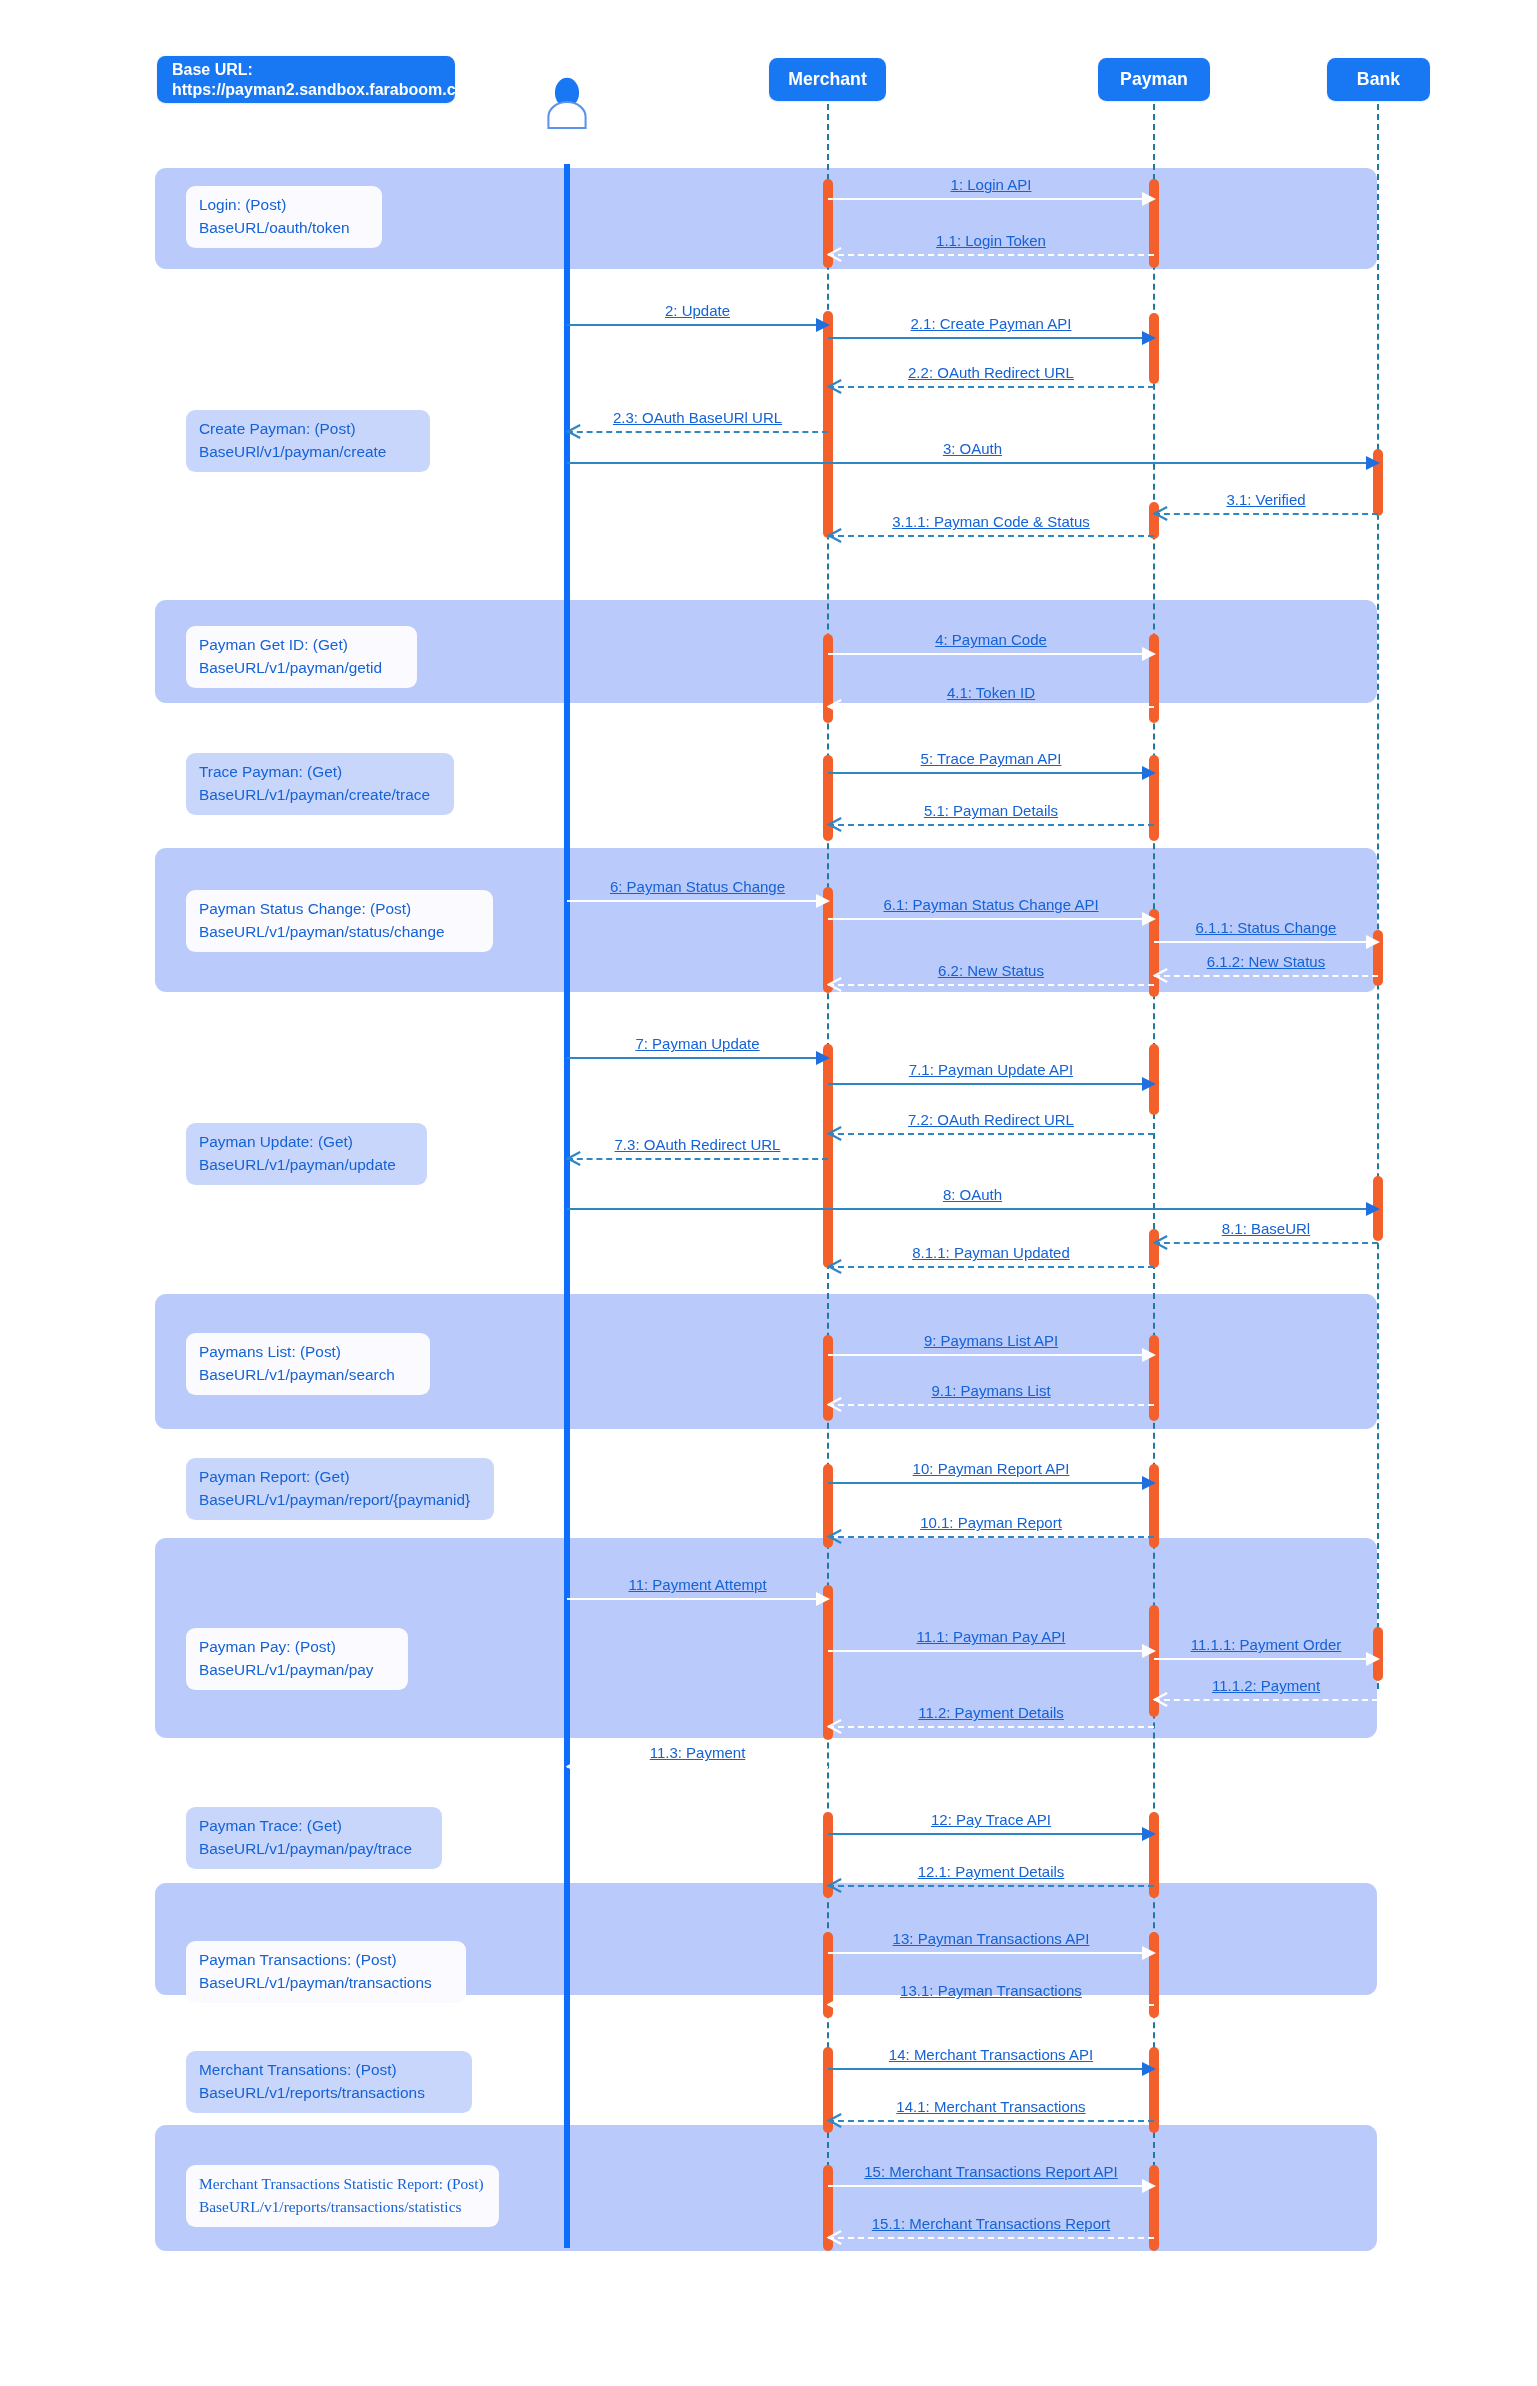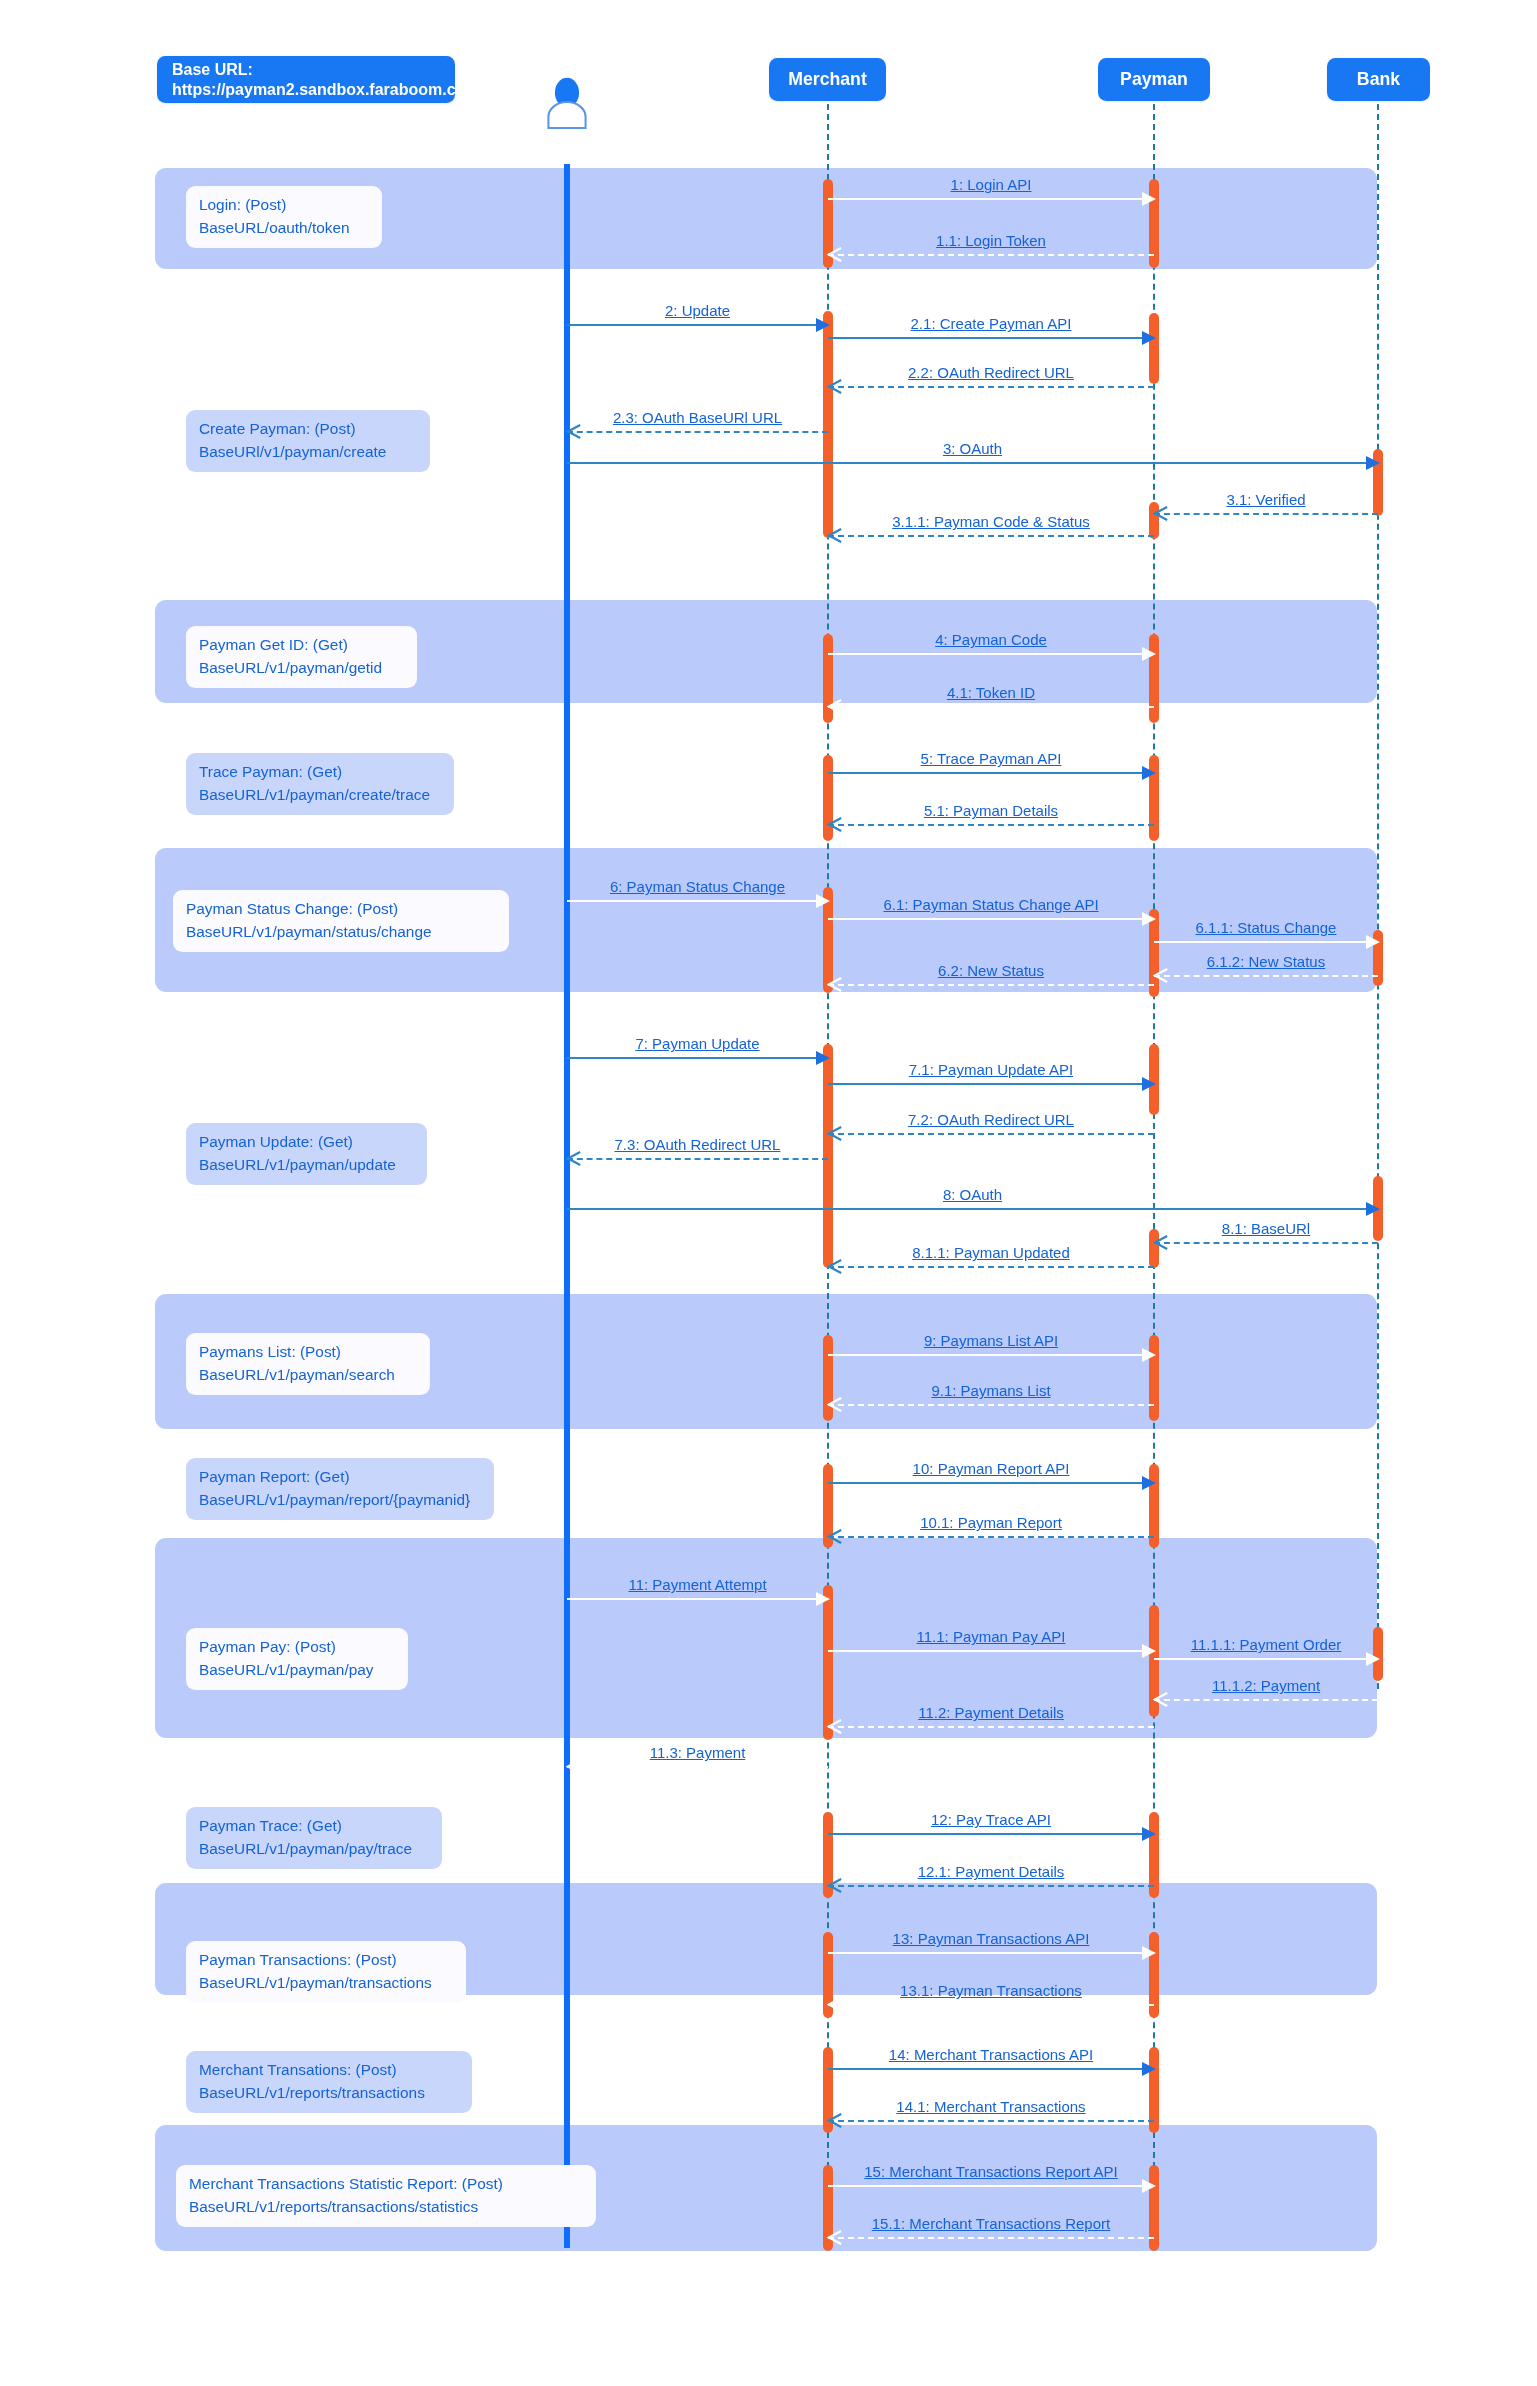--- a/index.html
+++ b/index.html
@@ -447,37 +447,37 @@
 
   <div id="notes-layer">
       <div class="note on-white" style="left: 186px; top: 186px; width: 196px;">Login: (Post)
 BaseURL/oauth/token</div>
       <div class="note on-band" style="left: 186px; top: 410px; width: 244px;">Create Payman: (Post)
 BaseURl/v1/payman/create</div>
       <div class="note on-white" style="left: 186px; top: 626px; width: 231px;">Payman  Get ID: (Get)
 BaseURL/v1/payman/getid</div>
       <div class="note on-band" style="left: 186px; top: 753px; width: 268px;">Trace Payman: (Get)
 BaseURL/v1/payman/create/trace</div>
-      <div class="note on-white" style="left: 173px; top: 890px; width: 336px;">Payman Status Change: (Post)
+      <div class="note on-white" style="left: 186px; top: 890px; width: 307px;">Payman Status Change: (Post)
 BaseURL/v1/payman/status/change</div>
       <div class="note on-band" style="left: 186px; top: 1123px; width: 241px;">Payman Update: (Get)
 BaseURL/v1/payman/update</div>
       <div class="note on-white" style="left: 186px; top: 1333px; width: 244px;">Paymans List: (Post)
 BaseURL/v1/payman/search</div>
       <div class="note on-band" style="left: 186px; top: 1458px; width: 308px;">Payman Report: (Get)
 BaseURL/v1/payman/report/{paymanid}</div>
       <div class="note on-white" style="left: 186px; top: 1628px; width: 222px;">Payman Pay: (Post)
 BaseURL/v1/payman/pay</div>
       <div class="note on-band" style="left: 186px; top: 1807px; width: 256px;">Payman Trace: (Get)
 BaseURL/v1/payman/pay/trace</div>
       <div class="note on-white" style="left: 186px; top: 1941px; width: 280px;">Payman Transactions: (Post)
 BaseURL/v1/payman/transactions</div>
       <div class="note on-band" style="left: 186px; top: 2051px; width: 286px;">Merchant Transations: (Post)
 BaseURL/v1/reports/transactions</div>
-      <div class="note on-white" style="left: 176px; top: 2165px; width: 420px;">Merchant Transactions Statistic Report: (Post)
+      <div class="note on-white" style="left: 186px; top: 2165px; width: 313px; font-family: Liberation Serif, serif;">Merchant Transactions Statistic Report: (Post)
 BaseURL/v1/reports/transactions/statistics</div>
     </div>
 
   <div class="pbox url" style="left:157px;top:56px;width:298px;height:47px;">Base URL:
 https://payman2.sandbox.faraboom.co</div>
 
   <div class="actor" style="left:541px;top:75px;width:52px;height:54px;">
     <svg width="52" height="54" viewBox="0 0 56 58">
       <ellipse cx="28" cy="19" rx="13" ry="16" fill="#1877f2"></ellipse>
       <path d="M8 57 L8 45 A20 16 0 0 1 48 45 L48 57 Z" fill="#ffffff" stroke="#5b93e8" stroke-width="2.2"></path>

